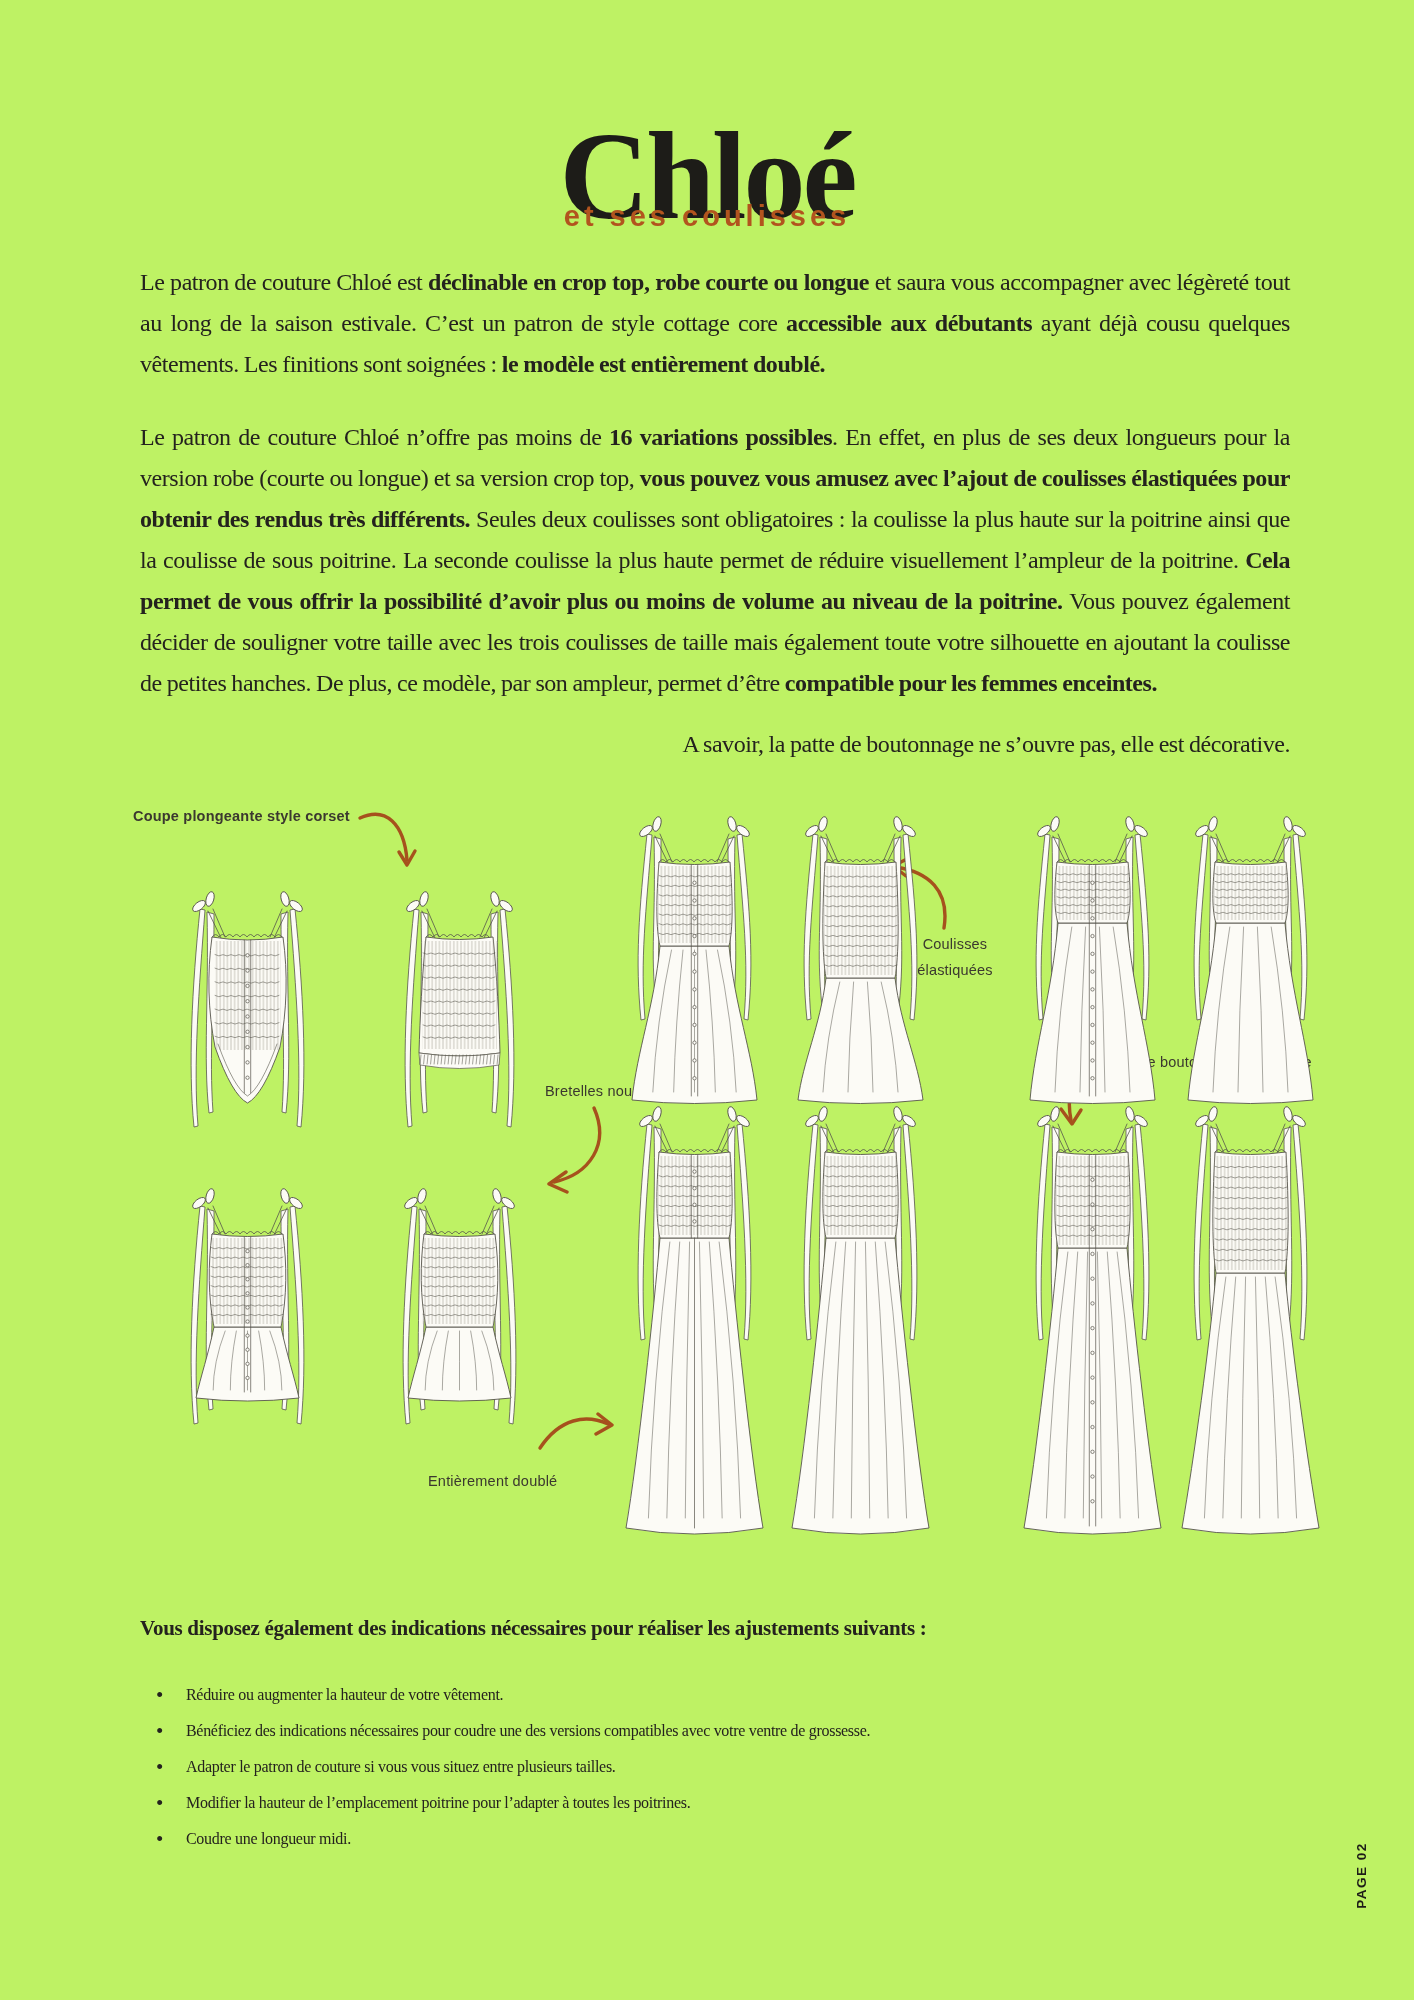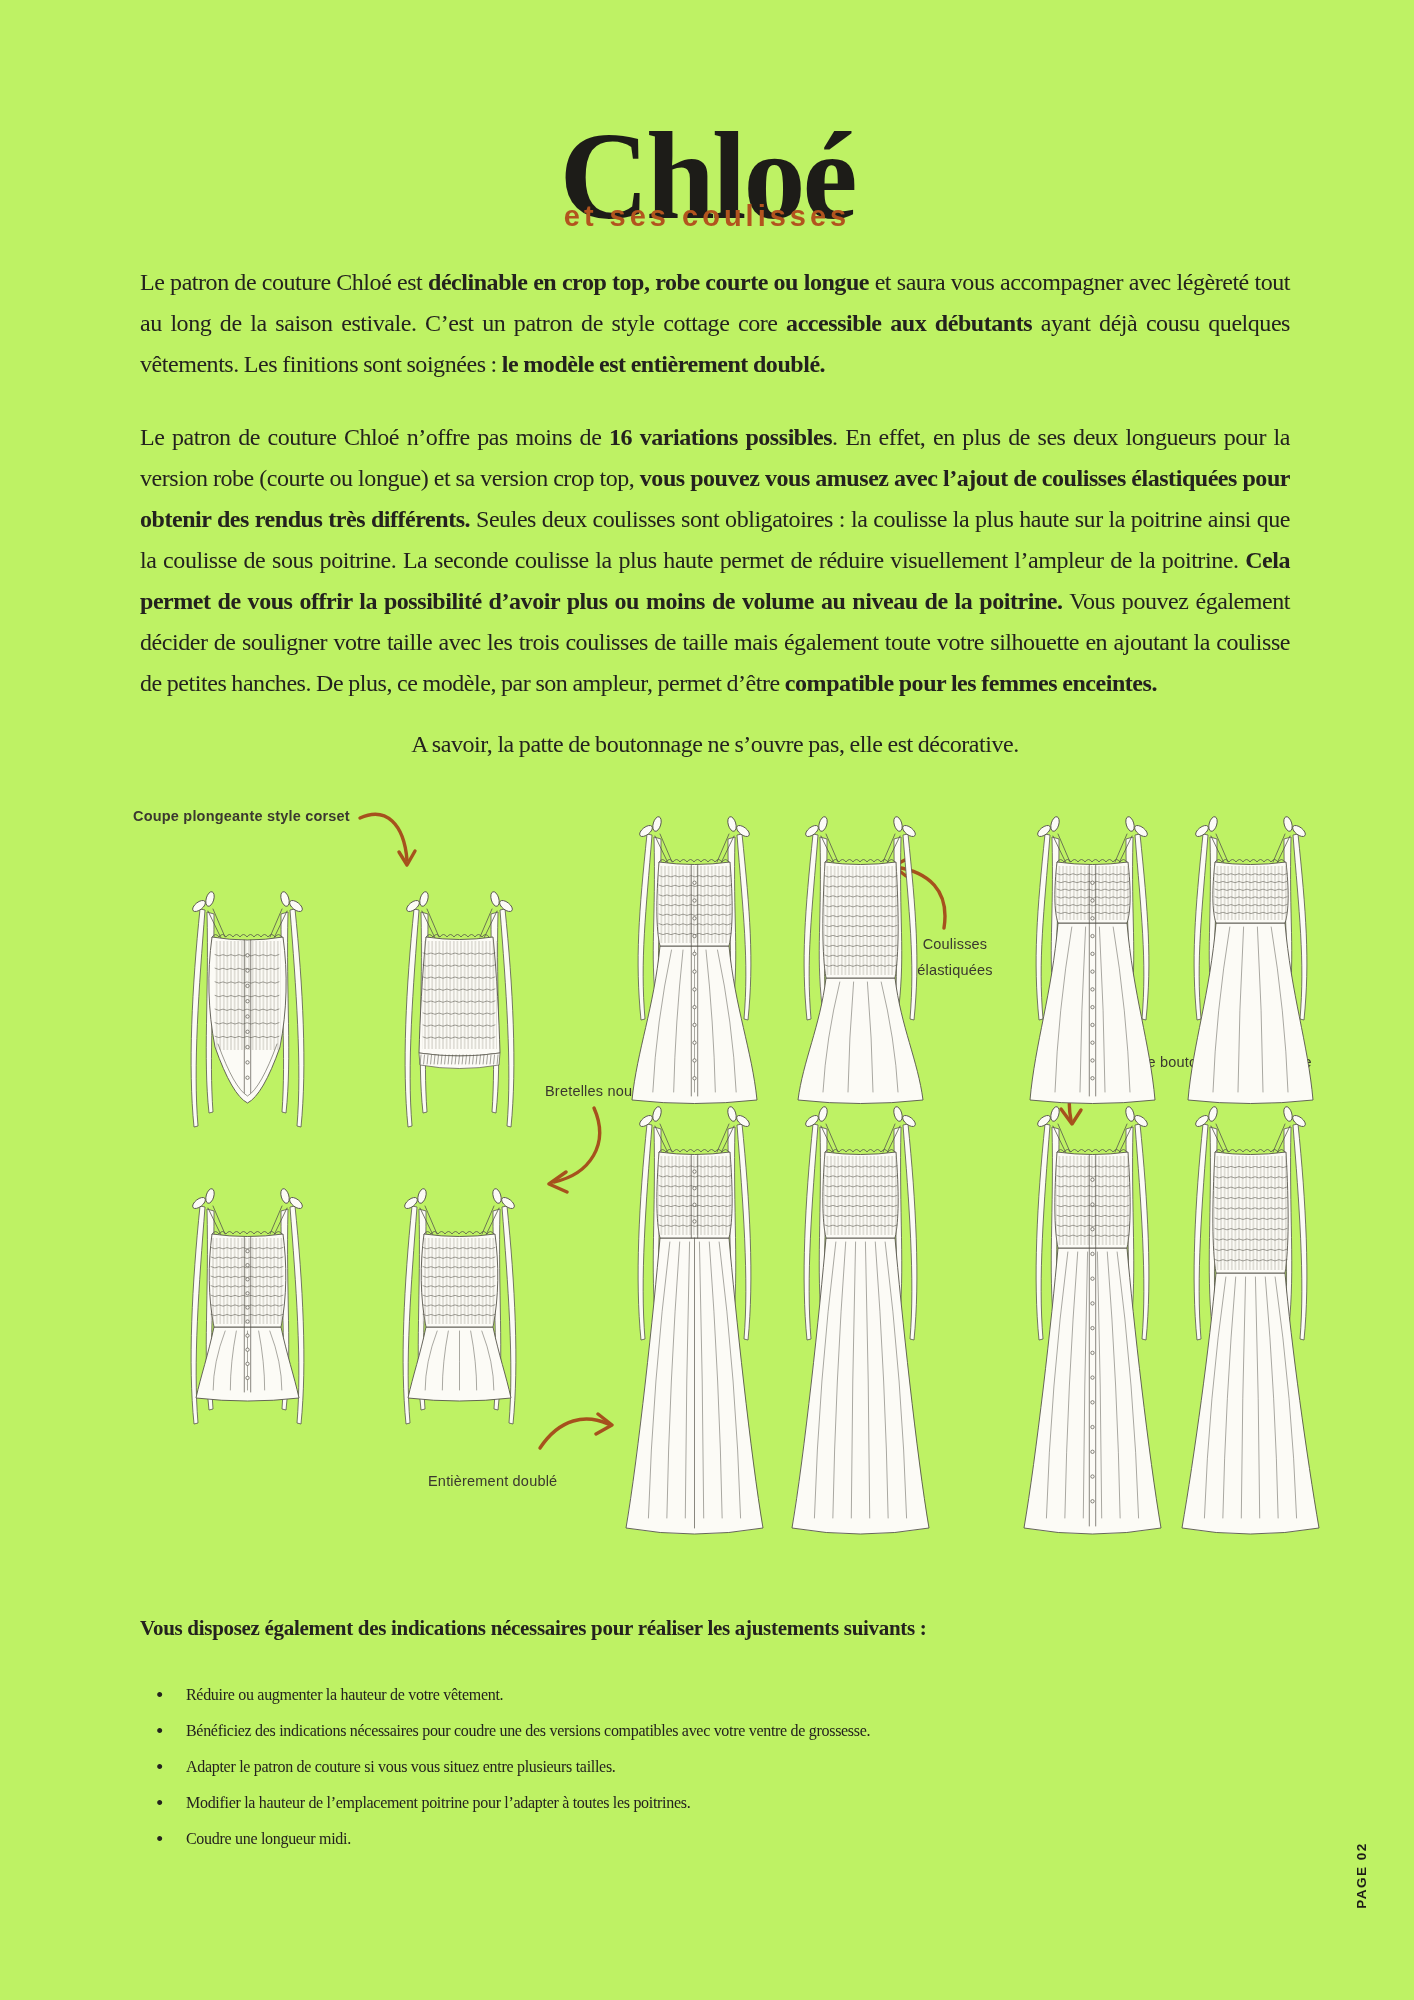--- a/index.html
+++ b/index.html
@@ -8,21 +8,21 @@
   .title{position:absolute;top:26px;left:0;width:100%;text-align:center;
          font-family:"Liberation Serif",serif;font-size:124px;font-weight:600;
          letter-spacing:-3px;color:#1d1c18;line-height:1.1;}
   .subtitle{position:absolute;top:200px;left:0;width:100%;text-align:center;
             font-family:"Liberation Sans",sans-serif;font-size:29px;font-weight:600;
             letter-spacing:4px;color:#b2541e;}
   .intro{position:absolute;left:140px;top:262px;width:1150px;}
   .intro p{margin:0;text-align:justify;font-size:24px;line-height:41px;
            letter-spacing:-0.45px;word-spacing:-0.5px;}
   .intro .p2{margin-top:32px;}
-  .intro .p3{margin-top:20px;text-align:center;}
+  .intro .p3{margin-top:20px;text-align:right;}
   .intro .b{font-weight:bold;}
   .ann{position:absolute;font-family:"Liberation Sans",sans-serif;font-size:14.5px;
        color:#3b382f;letter-spacing:.2px;line-height:26px;}
   .ann-corset{left:133px;top:803px;font-weight:bold;}
   .ann-coulisses{left:893px;top:931px;width:124px;text-align:center;}
   .ann-bretelles{left:545px;top:1078px;}
   .ann-patte{left:1100px;top:1049px;width:212px;text-align:center;}
   .ann-doublee{left:428px;top:1468px;}
   .arr{position:absolute;}
   .arr-corset{left:356px;top:806px;}

